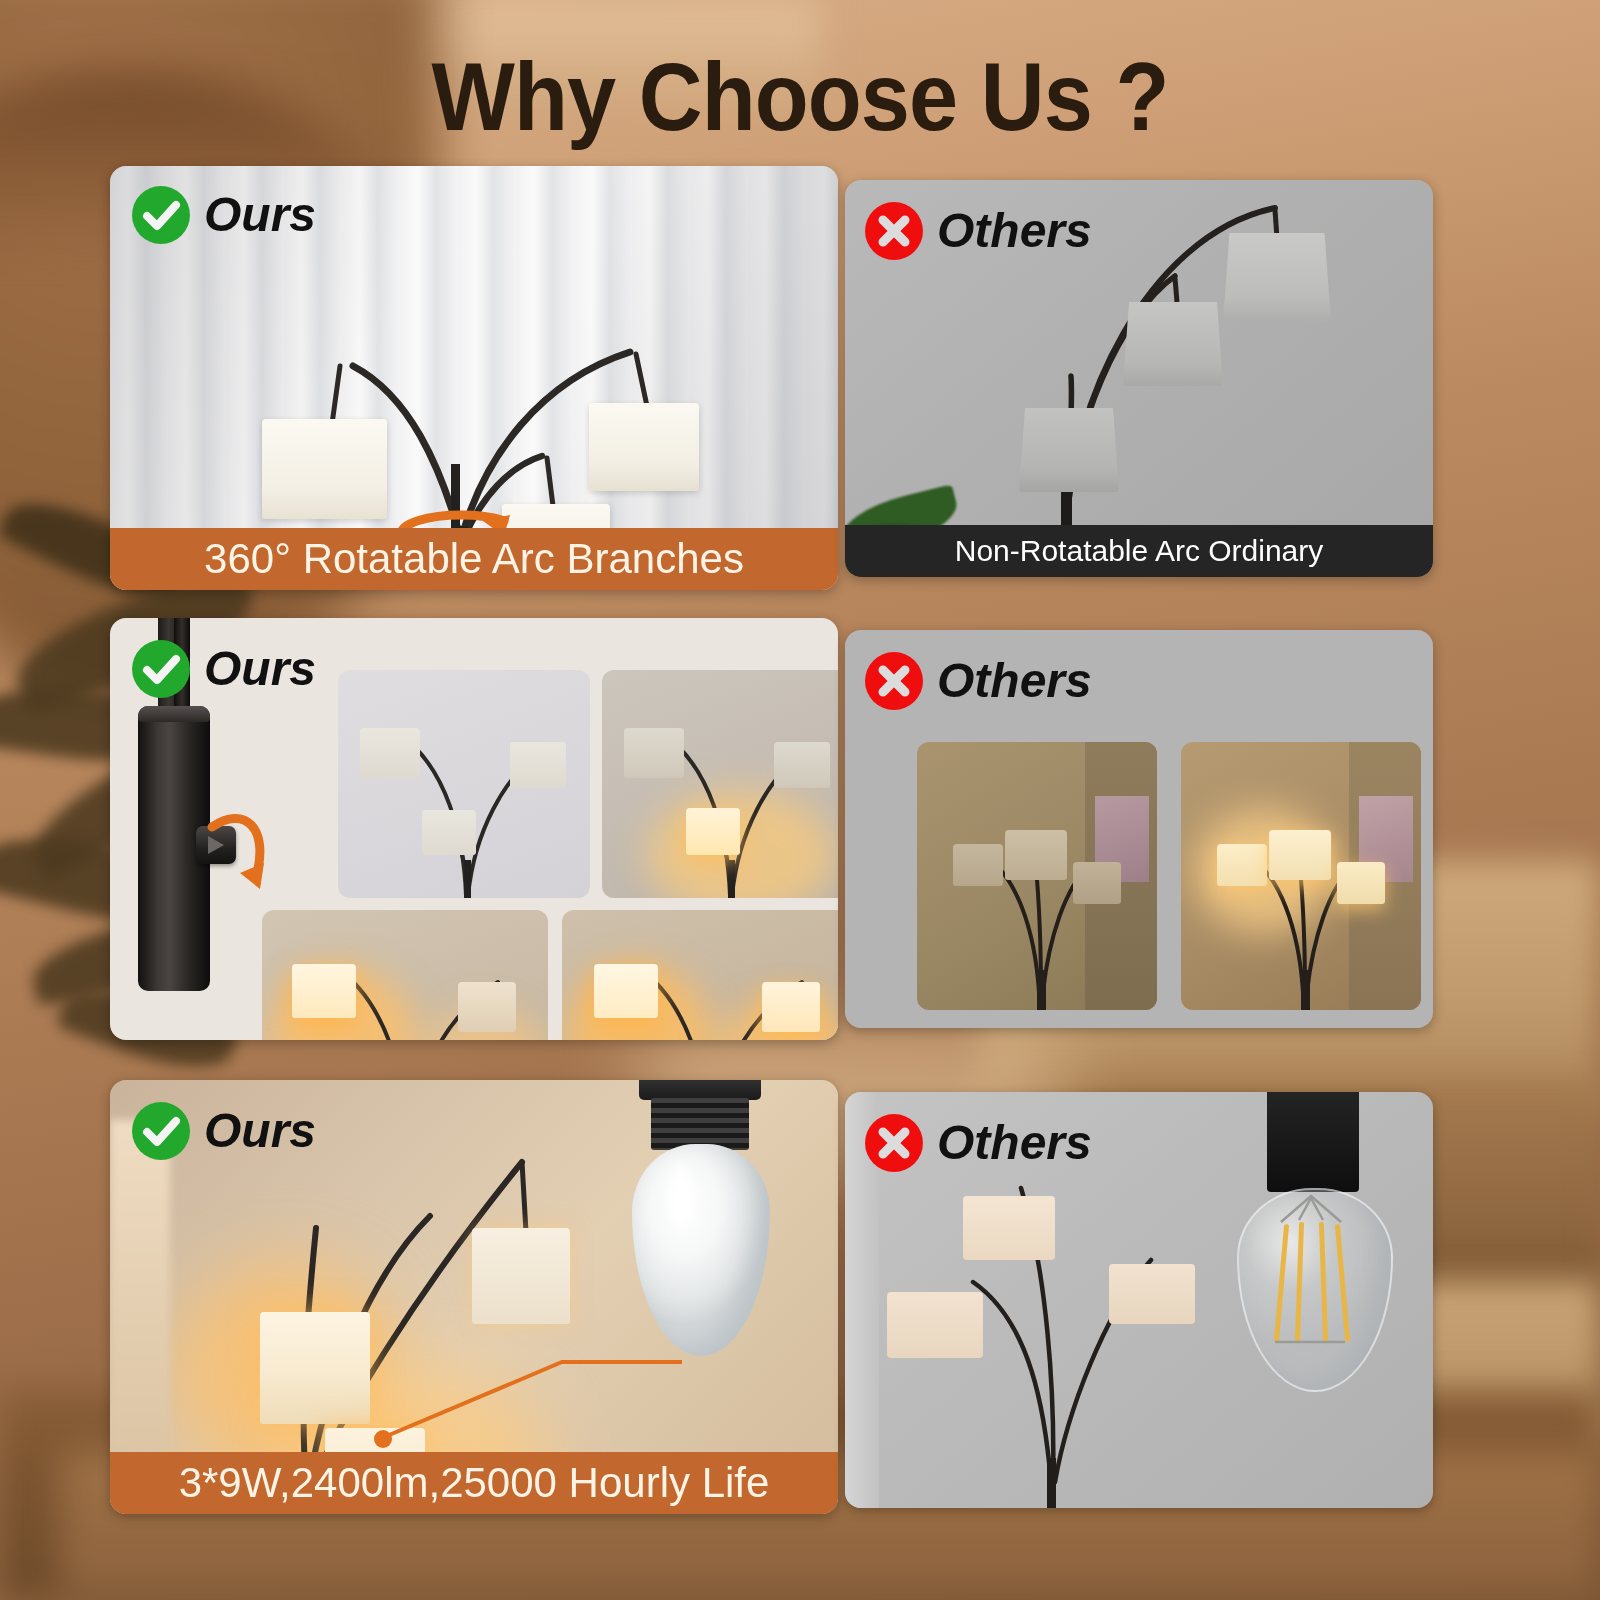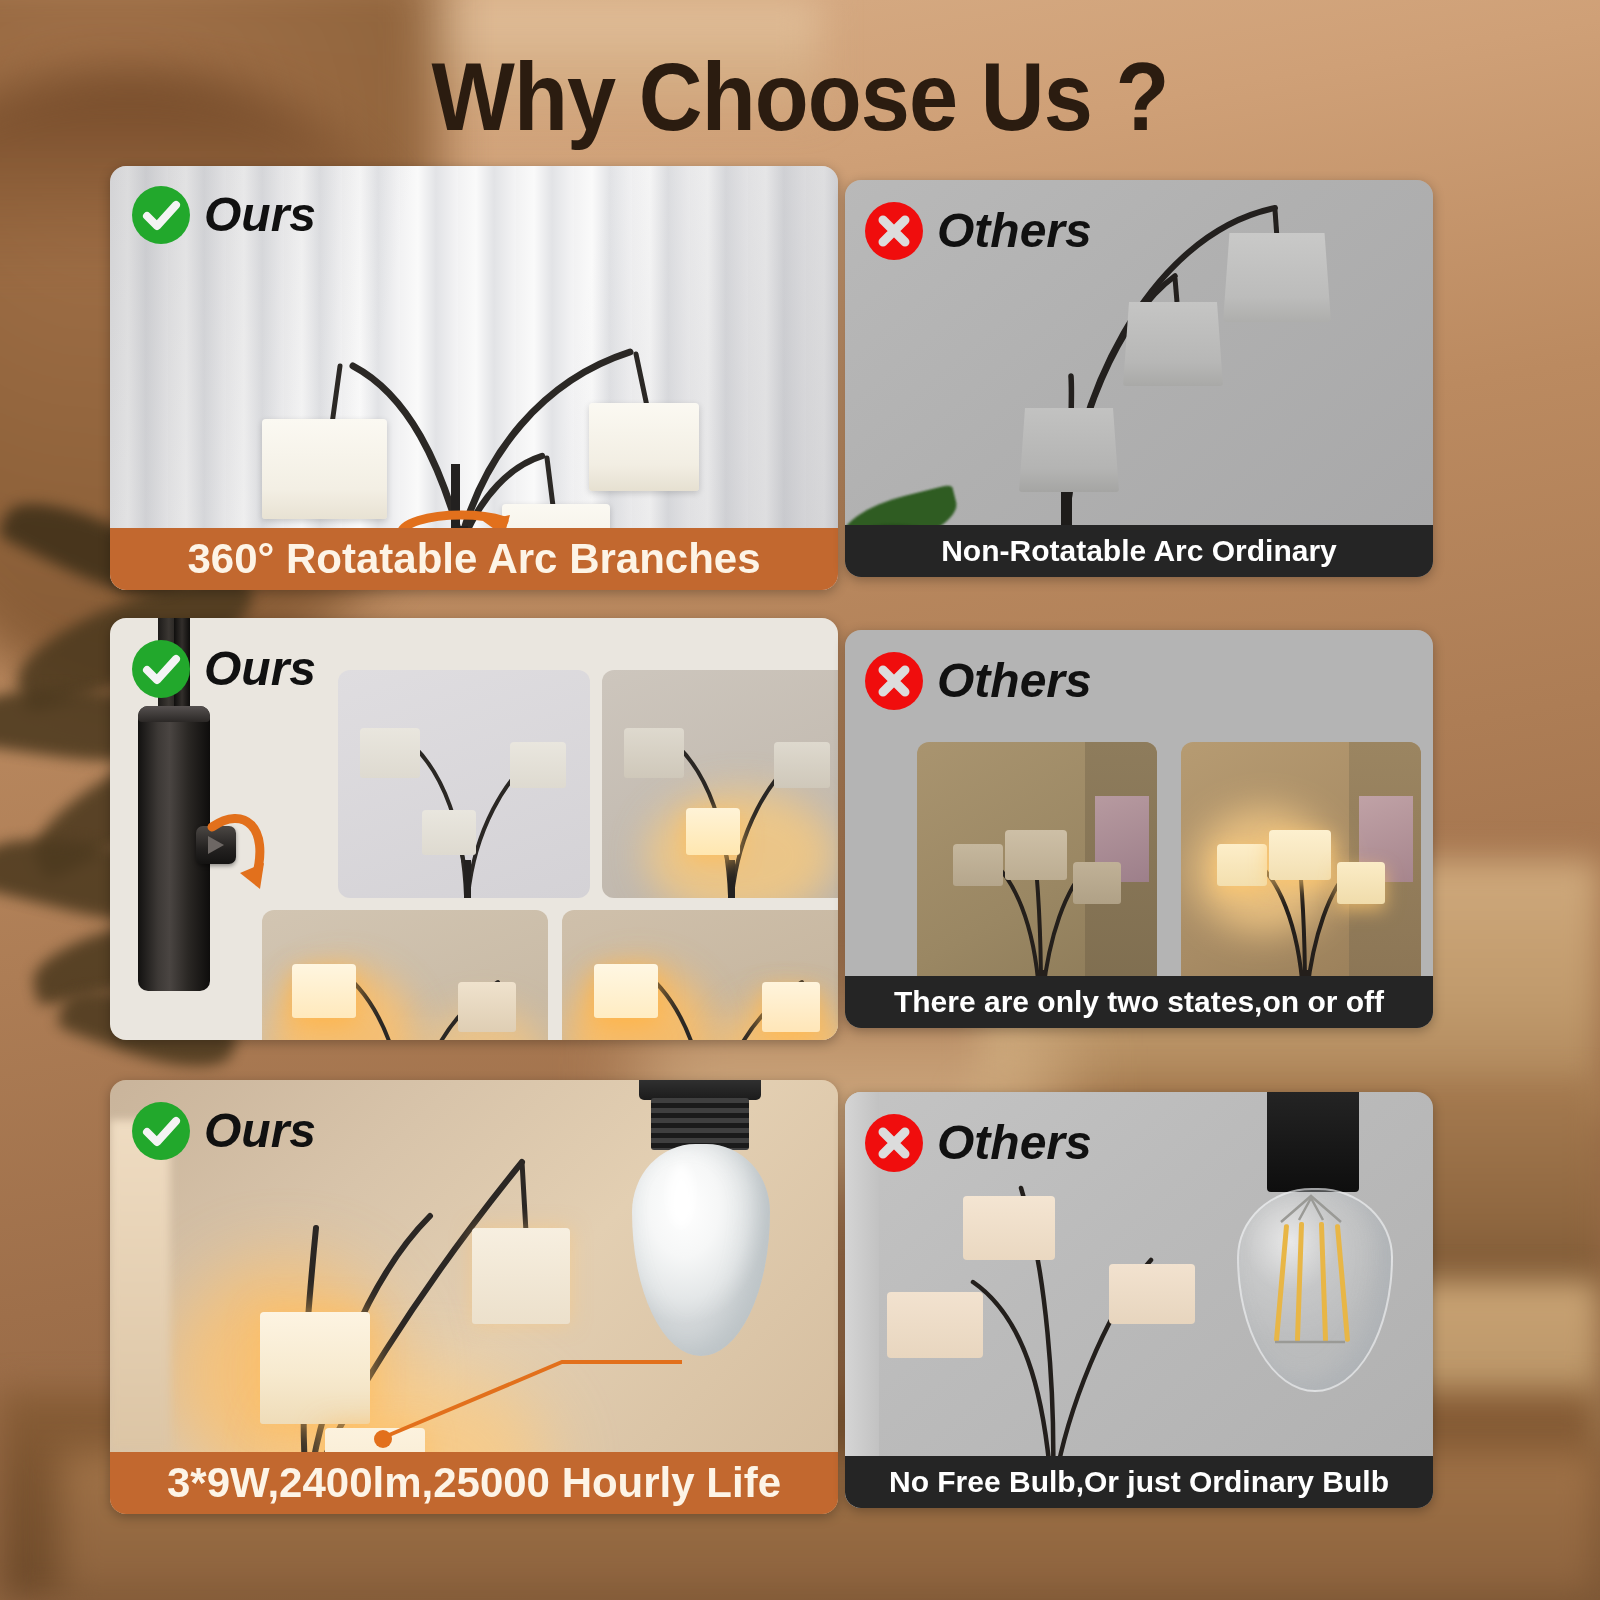--- a/index.html
+++ b/index.html
@@ -43,21 +43,21 @@
   
   .title{position:absolute;left:0;top:42px;width:1600px;text-align:center;
     font-size:96px;font-weight:bold;color:#2b1c10;letter-spacing:-1px;
     font-family:"Liberation Sans",sans-serif;transform:scaleX(.92);}
 
   
   .grid{position:absolute;left:0;top:0;width:1600px;height:1600px;}
   .card{position:absolute;border-radius:16px;overflow:hidden;box-shadow:0 3px 12px rgba(0,0,0,.28);}
   .card .photo{position:absolute;left:0;top:0;right:0;bottom:0;overflow:hidden;}
   .caption{position:absolute;left:0;right:0;bottom:0;display:flex;align-items:center;justify-content:center;
-    color:#fdf4e6;text-align:left;white-space:nowrap;font-weight:bold;}
+    color:#fdf4e6;text-align:left;white-space:nowrap;}
   .caption.ours{background:#c2682f;}
   .caption.others{background:#252525;color:#ffffff;}
 
   
   #card-r1-ours   {left:110px; top:166px;  width:728px; height:424px;}
   #card-r1-others {left:845px; top:180px;  width:588px; height:397px;}
   #card-r2-ours   {left:110px; top:618px;  width:728px; height:422px;}
   #card-r2-others {left:845px; top:630px;  width:588px; height:398px;}
   #card-r3-ours   {left:110px; top:1080px; width:728px; height:434px;}
   #card-r3-others {left:845px; top:1092px; width:588px; height:416px;}
@@ -333,21 +333,20 @@
       </div>
 
       <div class="badge-row" style="left:20px;top:22px;">
         <div class="badge no">
           <svg viewBox="0 0 58 58">
               <path d="M18 18 L40 40 M40 18 L18 40" stroke="#dcdcdc" stroke-width="9" stroke-linecap="round"></path>
             </svg>
         </div>
         <div class="badge-label">Others</div>
       </div>
-      <div class="caption others">There are only two states,on or off</div>
     </div>
 
     <div class="card" id="card-r3-ours">
       <div class="photo">
         <div style="position:absolute;inset:0;background:linear-gradient(135deg,#c9b49b 0%,#d8c4aa 30%,#e3cfb2 55%,#d3bb9c 100%);"></div>
         <div class="glow" style="left:60px;top:180px;width:230px;height:230px;background:#ffc068;opacity:.72;filter:blur(34px);"></div>
         <div class="glow" style="left:180px;top:290px;width:260px;height:190px;background:#ffcb7d;opacity:.7;filter:blur(34px);"></div>
         <div style="position:absolute;left:0;top:40px;width:60px;height:330px;background:linear-gradient(180deg,#efdcc2,#dcc5a5);filter:blur(4px);"></div>
 
         <svg width="728" height="434" style="position:absolute;left:0;top:0">
@@ -427,17 +426,16 @@
       </div>
 
       <div class="badge-row" style="left:20px;top:22px;">
         <div class="badge no">
           <svg viewBox="0 0 58 58">
               <path d="M18 18 L40 40 M40 18 L18 40" stroke="#dcdcdc" stroke-width="9" stroke-linecap="round"></path>
             </svg>
         </div>
         <div class="badge-label">Others</div>
       </div>
-      <div class="caption others">No Free Bulb,Or just Ordinary Bulb</div>
     </div>
 
   </div>
 </div>
 
 </body></html>

